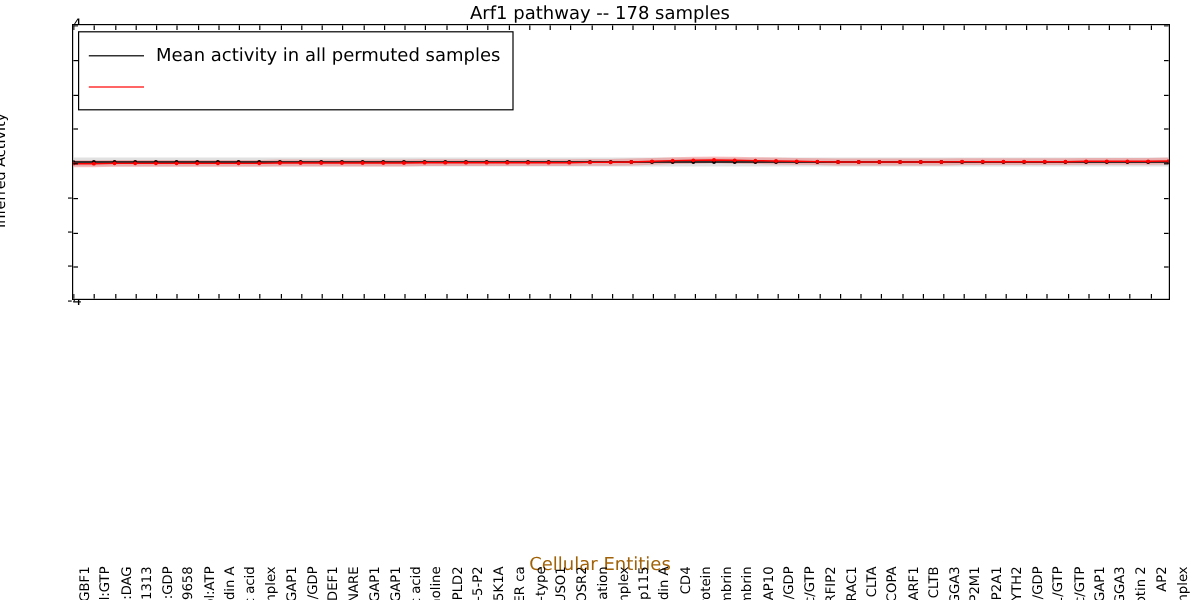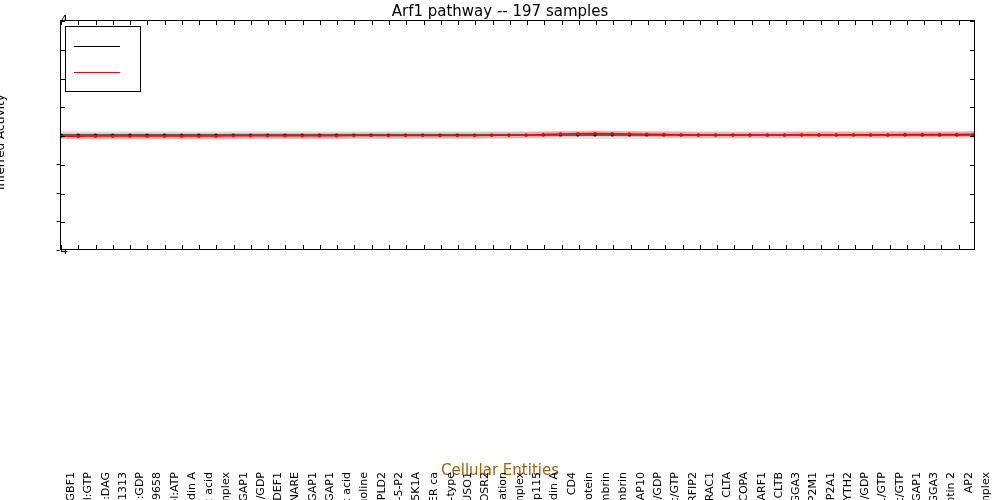--- a/index.html
+++ b/index.html
@@ -132,21 +132,21 @@
   #datalayer {
     position: absolute;
     left: 0; top: 0; width: 100%; height: 100%;
   }
 </style>
 </head>
 <body>
 
 <div id="figure">
 
-  <div id="title">Arf1 pathway -- 197 samples</div>
+  <div id="title">Arf1 pathway -- 178 samples</div>
 
   <div id="ylabel">Inferred Activity</div>
   <div id="xlabel">Cellular Entities</div>
 
   <div id="ytick-labels">
       <div class="tick-label-y" style="top: 250px;">-4</div>
       <div class="tick-label-y" style="top: 221.25px;">-3</div>
       <div class="tick-label-y" style="top: 192.5px;">-2</div>
       <div class="tick-label-y" style="top: 163.75px;">-1</div>
       <div class="tick-label-y" style="top: 135px;">0</div>
@@ -447,19 +447,20 @@
       <div class="xtick-mark top" style="left: 863.208px;"></div>
       <div class="xtick-mark" style="left: 880.472px;"></div>
       <div class="xtick-mark top" style="left: 880.472px;"></div>
       <div class="xtick-mark" style="left: 897.736px;"></div>
       <div class="xtick-mark top" style="left: 897.736px;"></div>
     </div>
 
   <div id="legend">
     <div class="legend-row">
       <span class="legend-line"></span>
+      <span class="legend-text">Mean activity in all permuted samples</span>
     </div>
     <div class="legend-row">
       <span class="legend-line red"></span>
     </div>
   </div>
 
 </div>
 
 </body></html>

